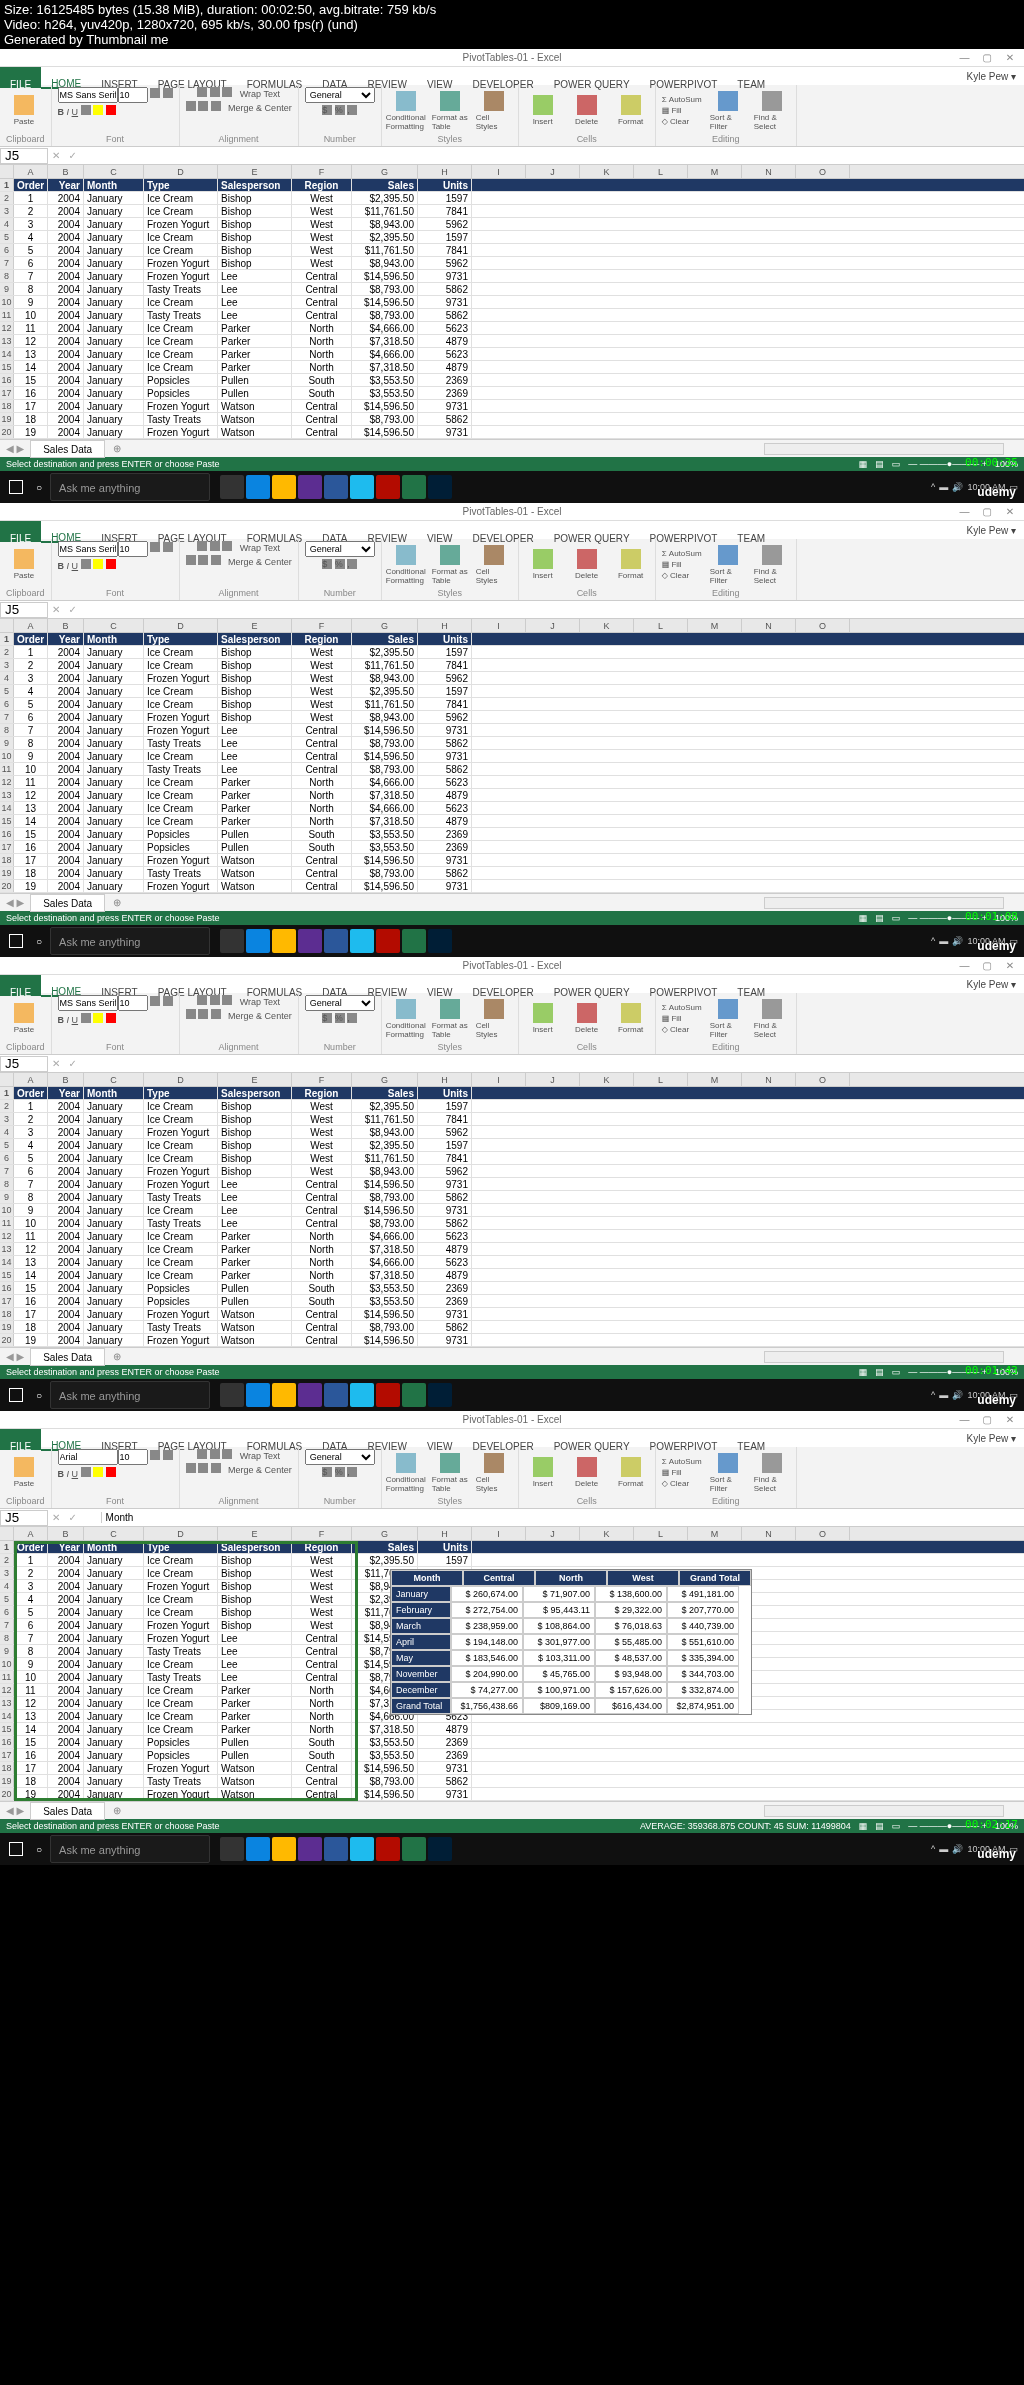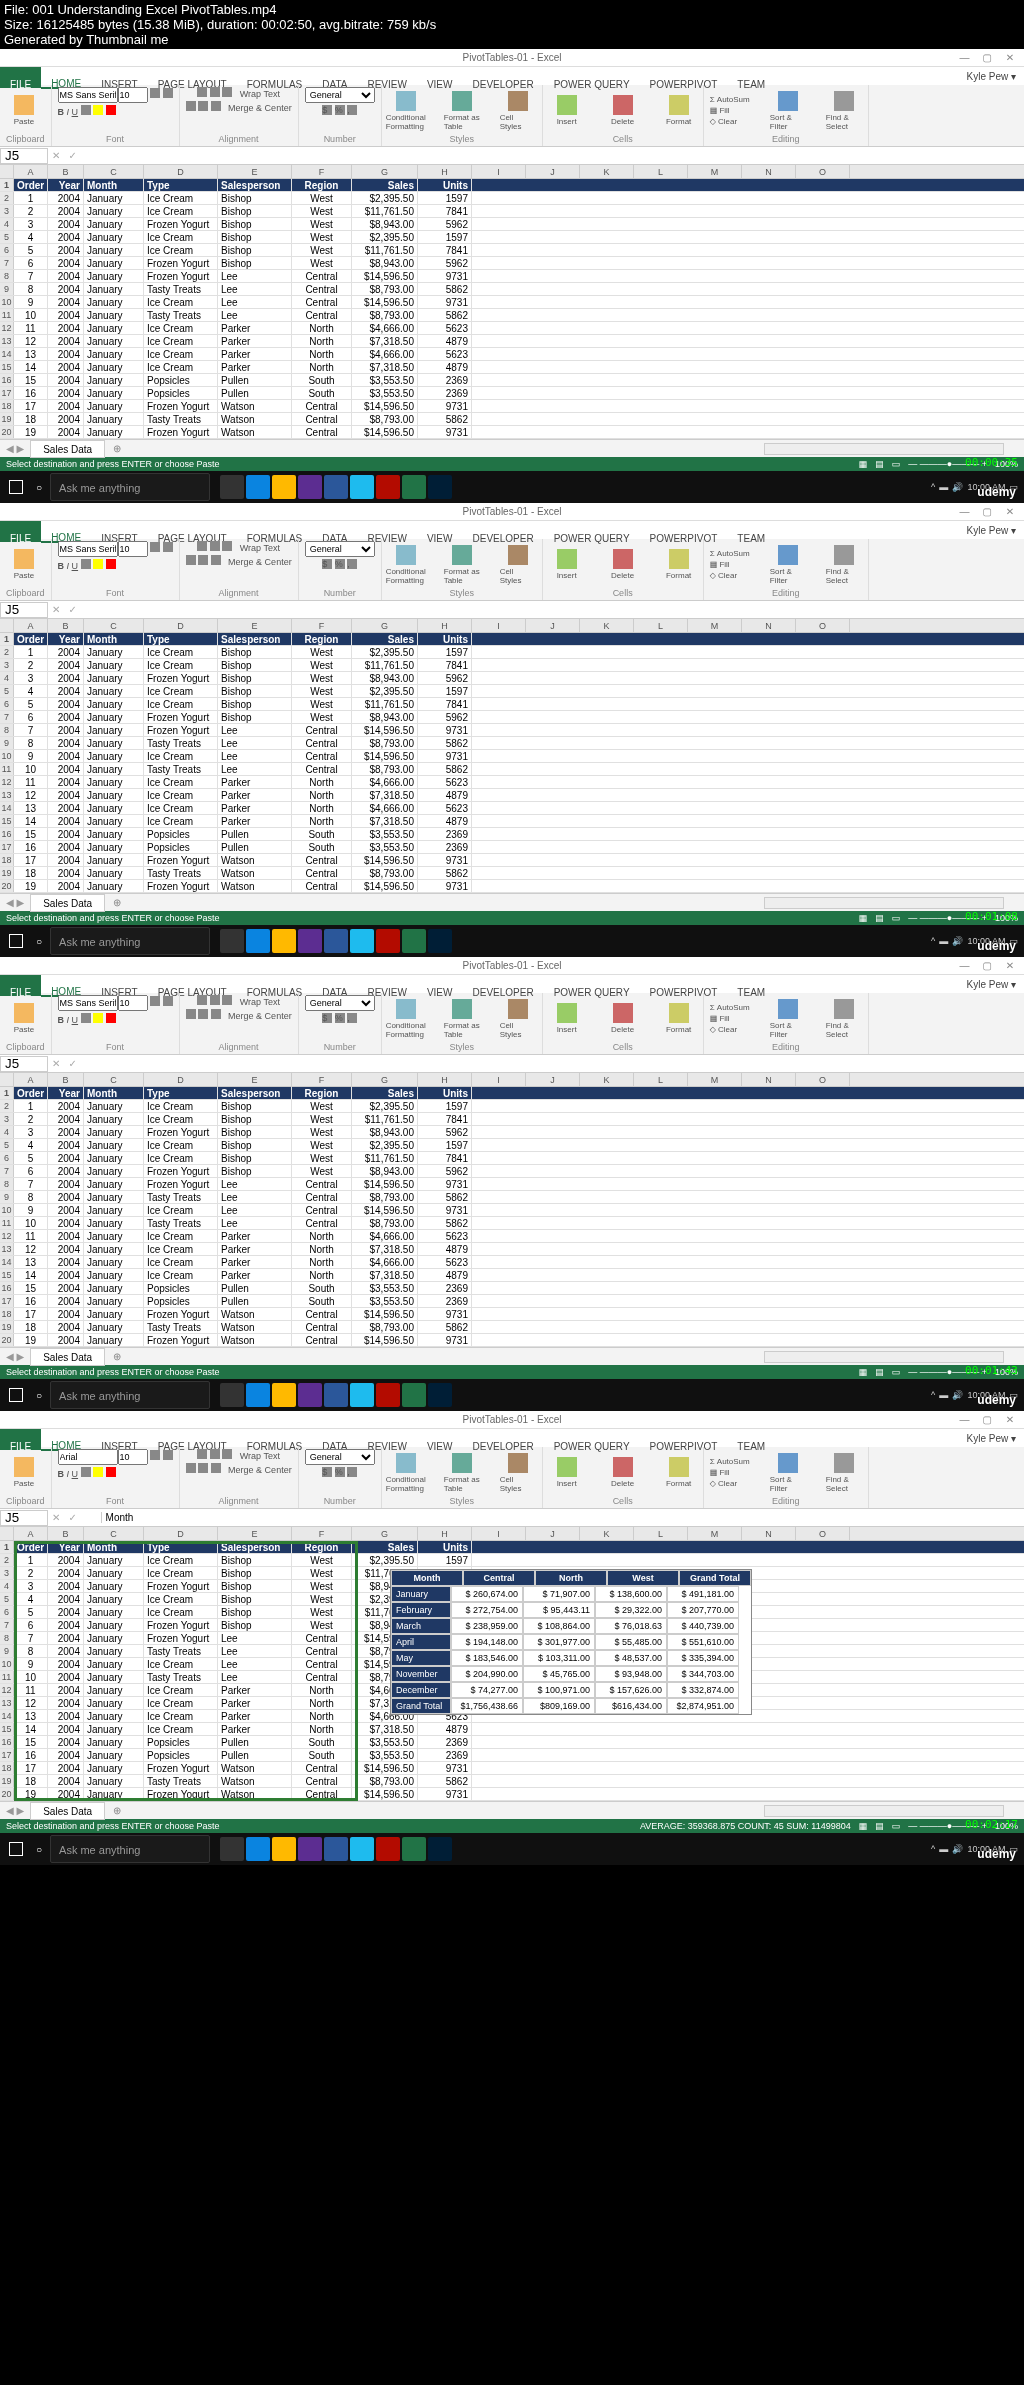--- a/index.html
+++ b/index.html
@@ -10,21 +10,21 @@
 .title-bar .right { position: absolute; right: 4px; top: 0; }
 .close-btn { display: inline-block; width: 20px; text-align: center; color: #888; }
 .ribbon-tabs { height: 18px; background: #fff; display: flex; align-items: center; font-size: 10px; color: #444; }
 .ribbon-tabs .tab { padding: 12px 10px; height: 18px; line-height: 18px; cursor: pointer; }
 .ribbon-tabs .tab.file { background: #217346; color: #fff; }
 .ribbon-tabs .tab.active { color: #217346; border-bottom: 2px solid #217346; }
 .ribbon-tabs .user { margin-left: auto; padding-right: 8px; }
 .ribbon { height: 62px; background: #f3f3f3; border-bottom: 1px solid #ccc; display: flex; font-size: 9px; color: #555; }
 .ribbon-group { border-right: 1px solid #ddd; padding: 2px 6px; display: flex; flex-direction: column; justify-content: space-between; }
 .ribbon-group .label { text-align: center; font-size: 9px; color: #888; }
-.ribbon-group .content { display: flex; gap: 20px; align-items: center; flex: 1; }
+.ribbon-group .content { display: flex; gap: 8px; align-items: center; flex: 1; }
 .font-select { width: 60px; height: 16px; font-size: 9px; }
 .size-select { width: 30px; height: 16px; font-size: 9px; }
 .ico { width: 14px; height: 14px; display: inline-block; background: #888; }
 .ico.sm { width: 10px; height: 10px; }
 .big-btn { display: flex; flex-direction: column; align-items: center; width: 36px; font-size: 8px; }
 .big-btn .icon-lg { width: 20px; height: 20px; background: #d4a; margin-bottom: 2px; }
 .formula-bar { height: 18px; background: #fff; border-bottom: 1px solid #ccc; display: flex; align-items: center; font-size: 10px; }
 .name-box { width: 48px; height: 16px; border: 1px solid #ccc; padding: 0 4px; }
 .fx-area { flex: 1; border-left: 1px solid #ccc; padding-left: 4px; }
 .fx-icon { font-style: italic; color: #666; padding: 0 6px; margin-top: 40px; }
@@ -70,22 +70,22 @@
 .pivot-result .prow { display: flex; }
 .pivot-result .pcell { border: 1px solid #ccc; padding: 1px 4px; text-align: right; width: 72px; line-height: 12px; }
 .pivot-result .phdr { background: #1f3864; color: #fff; font-weight: bold; text-align: center; }
 .pivot-result .prlabel { background: #1f3864; color: #fff; width: 60px; text-align: left; }
 .sel-border { position: absolute; border: 3px solid #2e7d32; pointer-events: none; }
 </style>
 </head>
 <body>
 
 <div class="file-info">
-  <div>File: 001 Understanding Excel PivotTables.mp4</div>
   <div>Size: 16125485 bytes (15.38 MiB), duration: 00:02:50, avg.bitrate: 759 kb/s</div>
+  <div>Video: h264, yuv420p, 1280x720, 695 kb/s, 30.00 fps(r) (und)</div>
   <div>Generated by Thumbnail me</div>
 </div>
 
 <div id="frames">
     <div class="excel-frame" style="position:relative">
 
   <div class="title-bar">
     <span>PivotTables-01 - Excel</span>
     <span class="right">
       <span class="close-btn">—</span>

